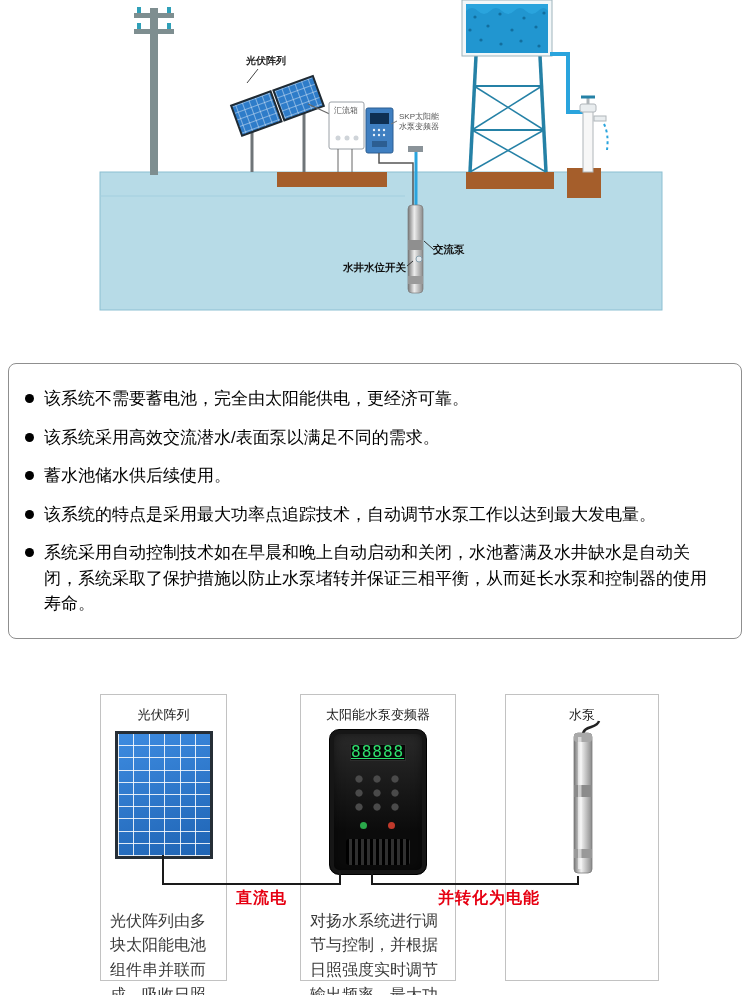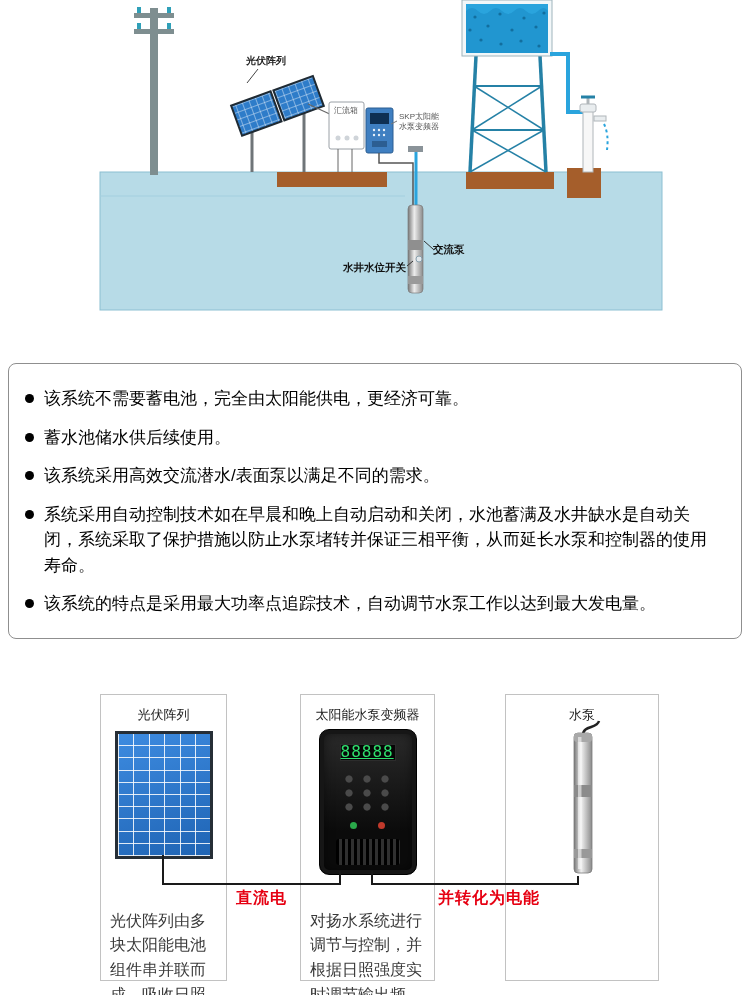--- a/index.html
+++ b/index.html
@@ -29,21 +29,21 @@
   .bullet { width:9px; height:9px; border-radius:50%; background:#000; flex:0 0 9px; margin-top:8px; }
   .feature-text { font-size:17px; line-height:1.5; color:#000; }
 
   
   .components { position:relative; width:750px; height:350px; margin-top:10px; }
   .card {
     position:absolute; top:45px; height:287px;
     background:#fff; border:1px solid #c2c2c2; box-sizing:border-box; z-index:1;
   }
   .card1 { left:100px; width:127px; }
-  .card2 { left:300px; width:135px; }
+  .card2 { left:300px; width:156px; }
   .card3 { left:505px; width:154px;padding-left:32px; }
   .card-title { position:absolute; top:11px; left:0; right:0; text-align:center; font-size:13px; color:#1a1a1a; }
   .card-desc  { position:absolute; top:214px; left:9px; right:8px; font-size:16px; line-height:1.55; color:#3a3a3a; }
 
   .pv-img {
     position:absolute; top:36px; left:50%; transform:translateX(-50%);
     width:98px; height:128px; box-sizing:border-box;
     border:3px solid #262e36;
     background:
       repeating-linear-gradient(0deg, rgba(255,255,255,.85) 0 1px, rgba(0,0,0,0) 1px 12.2px),
@@ -218,33 +218,33 @@
   </svg>
 </div>
 
 <div class="features">
   <div class="feature-item">
     <span class="bullet"></span>
     <span class="feature-text">该系统不需要蓄电池，完全由太阳能供电，更经济可靠。</span>
   </div>
   <div class="feature-item">
     <span class="bullet"></span>
+    <span class="feature-text">该系统采用高效交流潜水/表面泵以满足不同的需求。</span>
+  </div>
+  <div class="feature-item">
+    <span class="bullet"></span>
     <span class="feature-text">蓄水池储水供后续使用。</span>
   </div>
   <div class="feature-item">
     <span class="bullet"></span>
-    <span class="feature-text">该系统采用高效交流潜水/表面泵以满足不同的需求。</span>
+    <span class="feature-text">该系统的特点是采用最大功率点追踪技术，自动调节水泵工作以达到最大发电量。</span>
   </div>
   <div class="feature-item">
     <span class="bullet"></span>
     <span class="feature-text">系统采用自动控制技术如在早晨和晚上自动启动和关闭，水池蓄满及水井缺水是自动关闭，系统采取了保护措施以防止水泵堵转并保证三相平衡，从而延长水泵和控制器的使用寿命。</span>
-  </div>
-  <div class="feature-item">
-    <span class="bullet"></span>
-    <span class="feature-text">该系统的特点是采用最大功率点追踪技术，自动调节水泵工作以达到最大发电量。</span>
   </div>
 </div>
 
 <div class="components">
 
   <svg class="wires" width="750" height="350">
     <path d="M163 206 V235 H340 V222"></path>
     <path d="M372 222 V235 H578 V227"></path>
   </svg>
 

